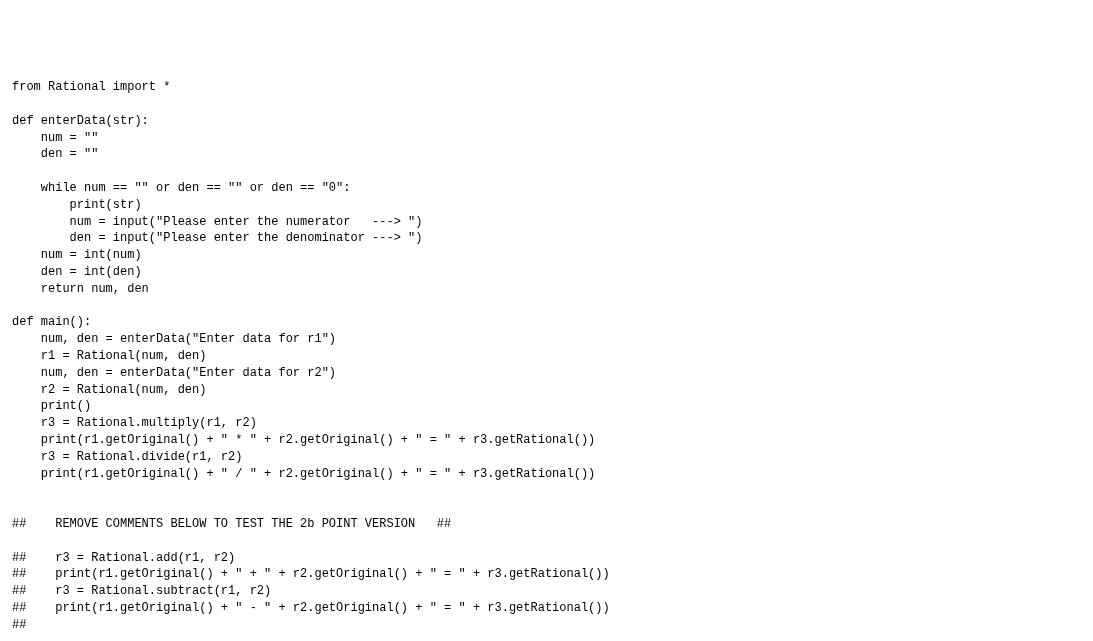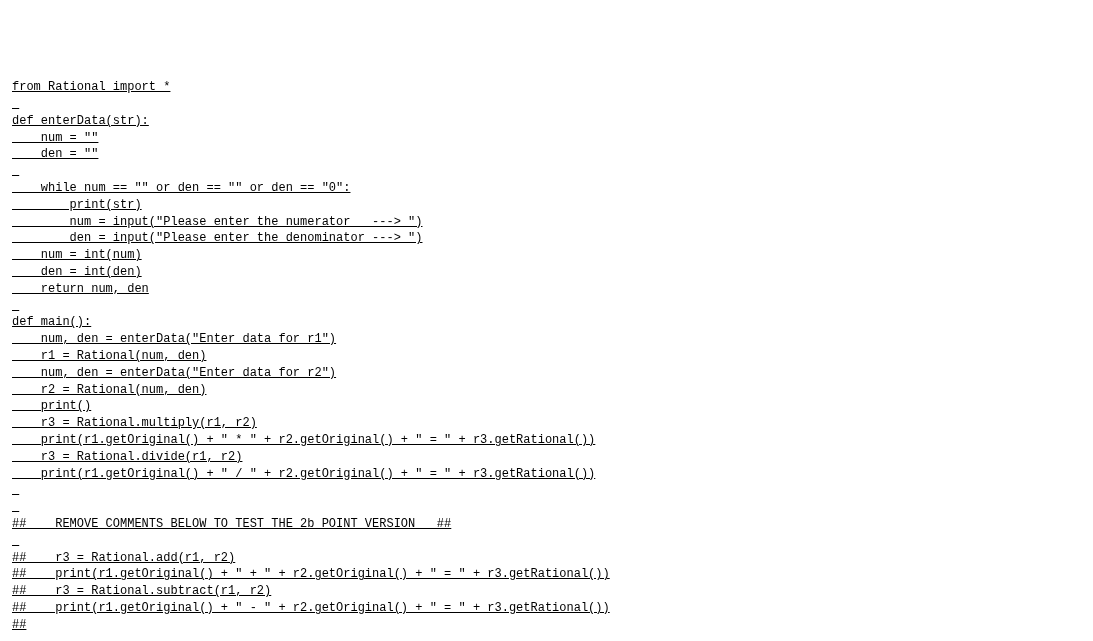--- a/index.html
+++ b/index.html
@@ -11,21 +11,20 @@
     color: #000000;
     line-height: 1.4;
     white-space: pre;
   }
   .code-block {
     display: block;
   }
   .line {
     display: block;
     min-height: 1.4em;
-    text-decoration: underline;
   }
 </style>
 </head>
 <body>
 
 
 
 <div class="code-block" id="code-container"><span class="line">from Rational import *</span><span class="line">&nbsp;</span><span class="line">def enterData(str):</span><span class="line">    num = ""</span><span class="line">    den = ""</span><span class="line">&nbsp;</span><span class="line">    while num == "" or den == "" or den == "0":</span><span class="line">        print(str)</span><span class="line">        num = input("Please enter the numerator   ---&gt; ")</span><span class="line">        den = input("Please enter the denominator ---&gt; ")</span><span class="line">    num = int(num)</span><span class="line">    den = int(den)</span><span class="line">    return num, den</span><span class="line">&nbsp;</span><span class="line">def main():</span><span class="line">    num, den = enterData("Enter data for r1")</span><span class="line">    r1 = Rational(num, den)</span><span class="line">    num, den = enterData("Enter data for r2")</span><span class="line">    r2 = Rational(num, den)</span><span class="line">    print()</span><span class="line">    r3 = Rational.multiply(r1, r2)</span><span class="line">    print(r1.getOriginal() + " * " + r2.getOriginal() + " = " + r3.getRational())</span><span class="line">    r3 = Rational.divide(r1, r2)</span><span class="line">    print(r1.getOriginal() + " / " + r2.getOriginal() + " = " + r3.getRational())</span><span class="line">&nbsp;</span><span class="line">&nbsp;</span><span class="line">##    REMOVE COMMENTS BELOW TO TEST THE 2b POINT VERSION   ##</span><span class="line">&nbsp;</span><span class="line">##    r3 = Rational.add(r1, r2)</span><span class="line">##    print(r1.getOriginal() + " + " + r2.getOriginal() + " = " + r3.getRational())</span><span class="line">##    r3 = Rational.subtract(r1, r2)</span><span class="line">##    print(r1.getOriginal() + " - " + r2.getOriginal() + " = " + r3.getRational())</span><span class="line">##</span><span class="line">&nbsp;</span></div>
 
 

